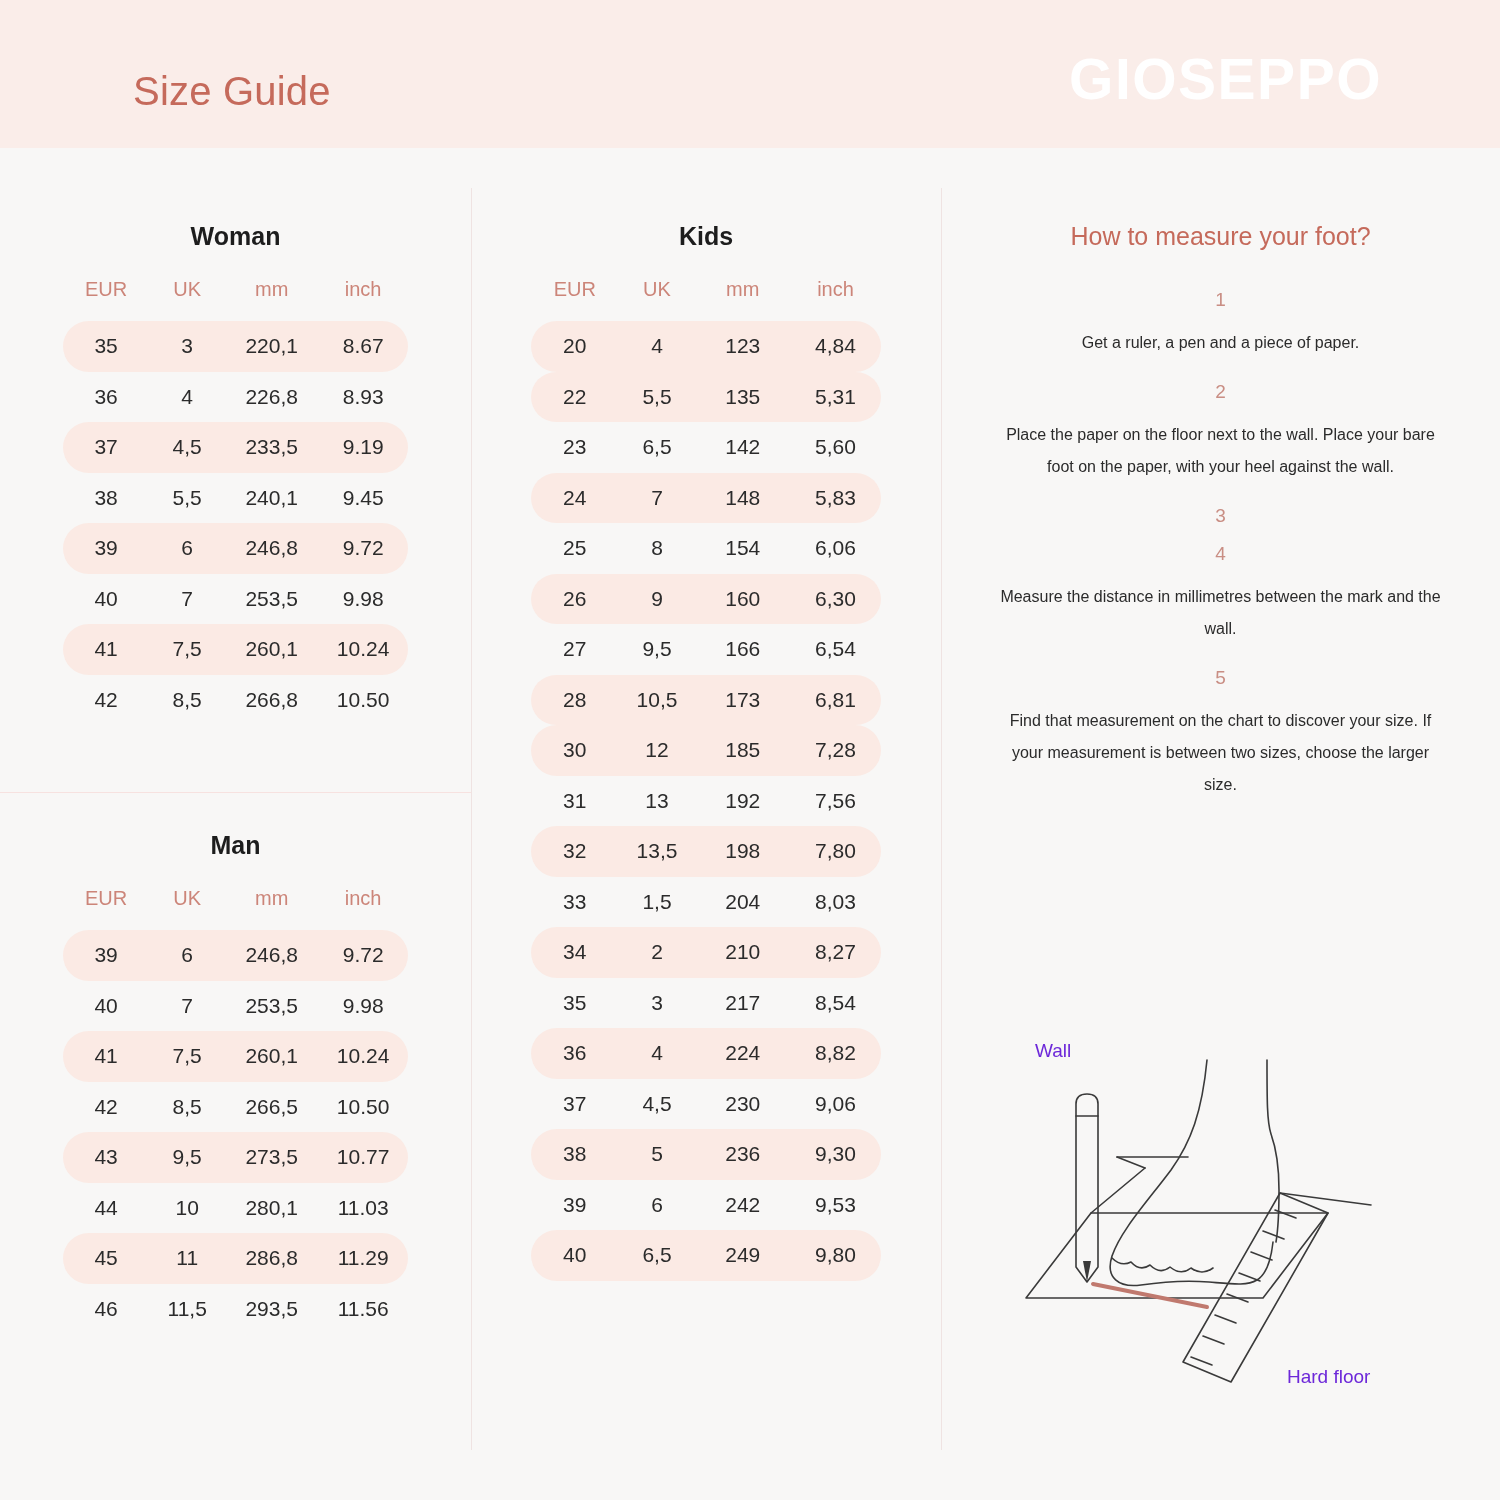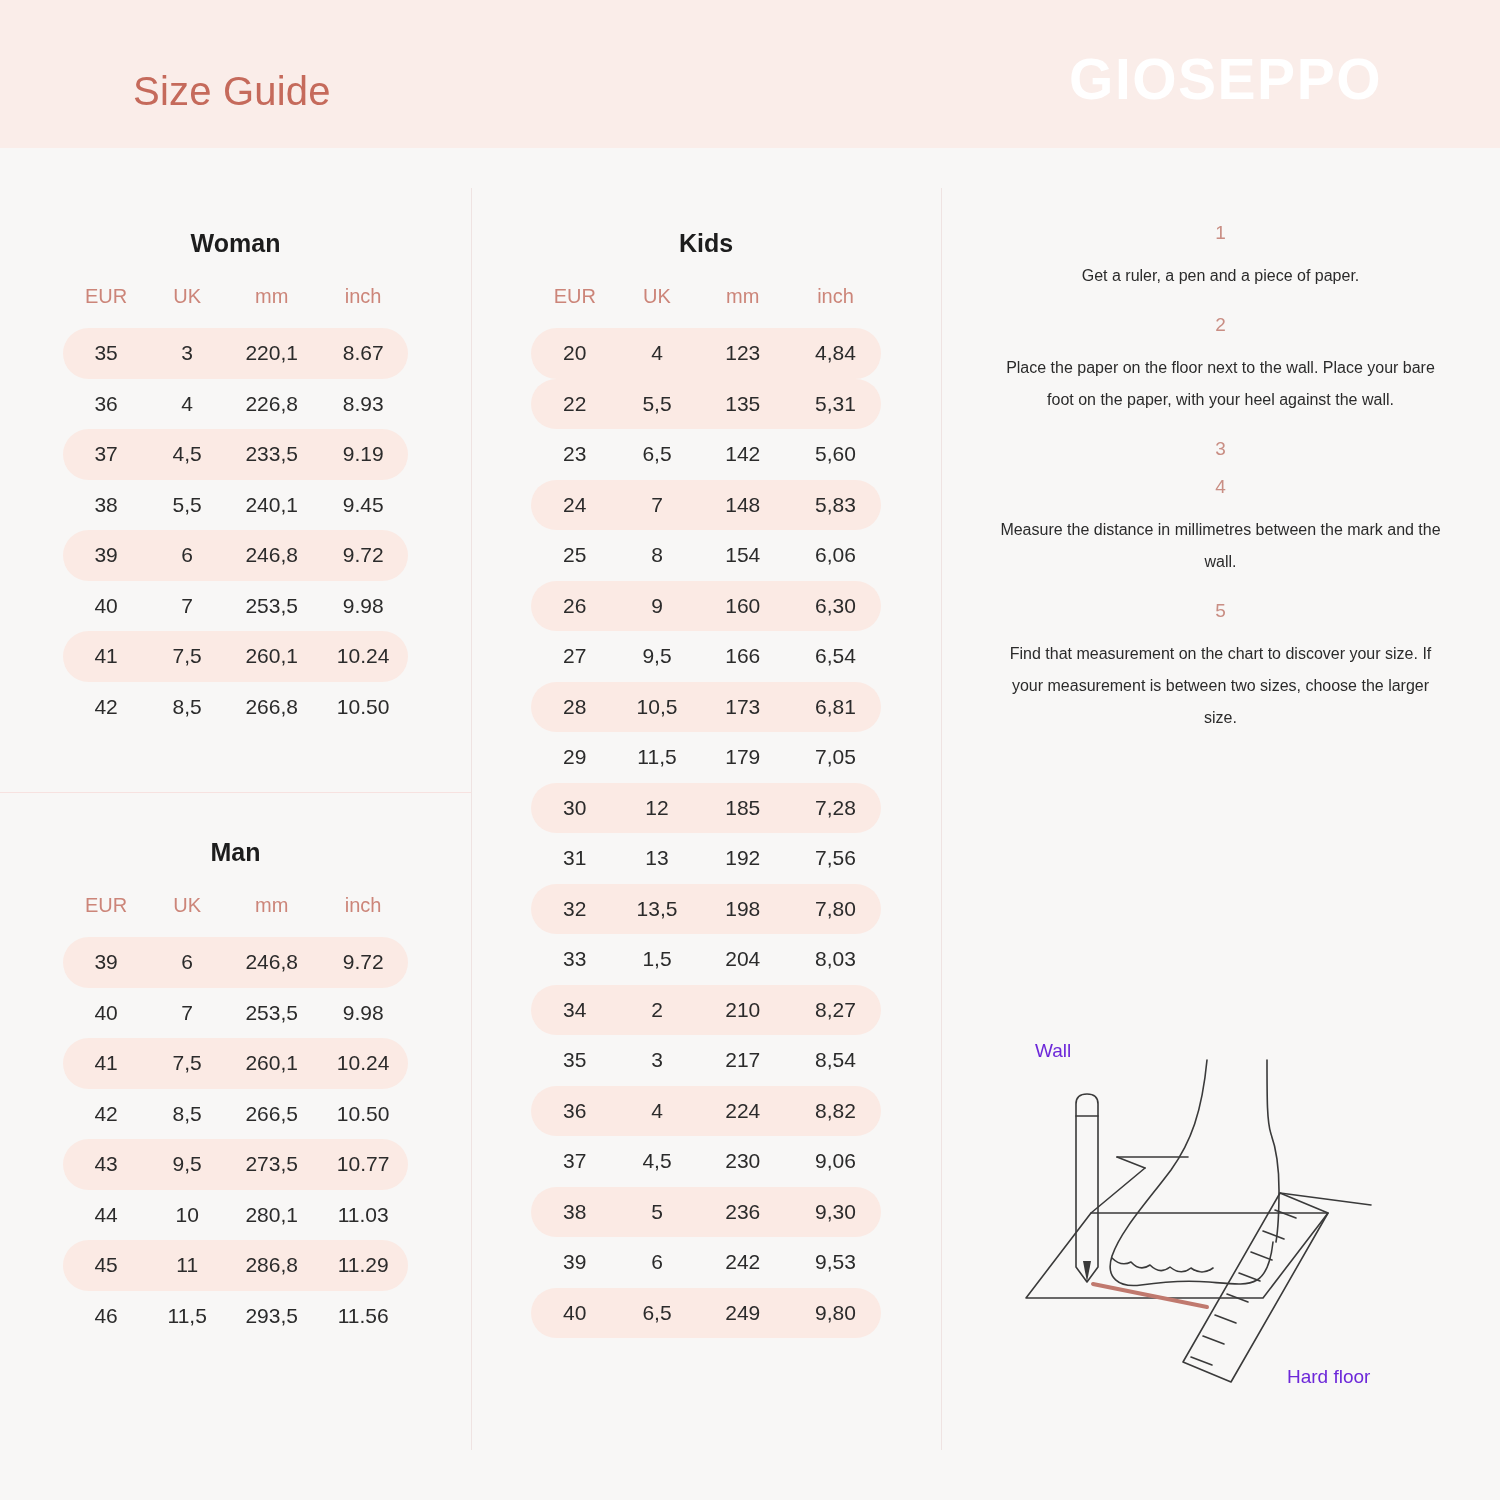--- a/index.html
+++ b/index.html
@@ -37,21 +37,21 @@
   }
   .v-divider.left  { left: 471px; top: 188px; height: 1262px; }
   .v-divider.right { left: 941px; top: 188px; height: 1262px; }
   .h-divider {
     position: absolute; left: 0; top: 792px;
     width: 471px; height: 1px;
     background: #F7E2E0;
   }
 
   
-  .table-block { position: absolute; margin-top: 7px; }
+  .table-block { position: absolute; }
   .tbl-woman { left: 0;   top: 222px;  width: 471px; }
   .tbl-man   { left: 0;   top: 831px;  width: 471px; }
   .tbl-kids  { left: 471px; top: 222px; width: 470px; }
 
   .table-title {
     text-align: center;
     font-size: 25px; font-weight: 700;
     color: #1D1D1D;
     margin-bottom: 27px;
   }
@@ -334,26 +334,20 @@
             <td>9,5</td>
             <td>166</td>
             <td>6,54</td>
           </tr>
           <tr class="striped">
             <td>28</td>
             <td>10,5</td>
             <td>173</td>
             <td>6,81</td>
           </tr>
-          <tr>
-            <td>29</td>
-            <td>11,5</td>
-            <td>179</td>
-            <td>7,05</td>
-          </tr>
           <tr class="striped">
             <td>30</td>
             <td>12</td>
             <td>185</td>
             <td>7,28</td>
           </tr>
           <tr>
             <td>31</td>
             <td>13</td>
             <td>192</td>
@@ -411,20 +405,21 @@
             <td>40</td>
             <td>6,5</td>
             <td>249</td>
             <td>9,80</td>
           </tr>
         </tbody>
     </table>
   </div>
 
   <div class="howto">
+    <div class="howto-title">How to measure your foot?</div>
     <div>
         <div class="step-num">1</div>
         <div class="step-text">Get a ruler, a pen and a piece of paper.</div>
         <div class="step-num">2</div>
         <div class="step-text">Place the paper on the floor next to the wall. Place your bare foot on the paper, with your heel against the wall.</div>
         <div class="step-num">3</div>
         <div class="step-num">4</div>
         <div class="step-text">Measure the distance in millimetres between the mark and the wall.</div>
         <div class="step-num">5</div>
         <div class="step-text">Find that measurement on the chart to discover your size. If your measurement is between two sizes, choose the larger size.</div>

